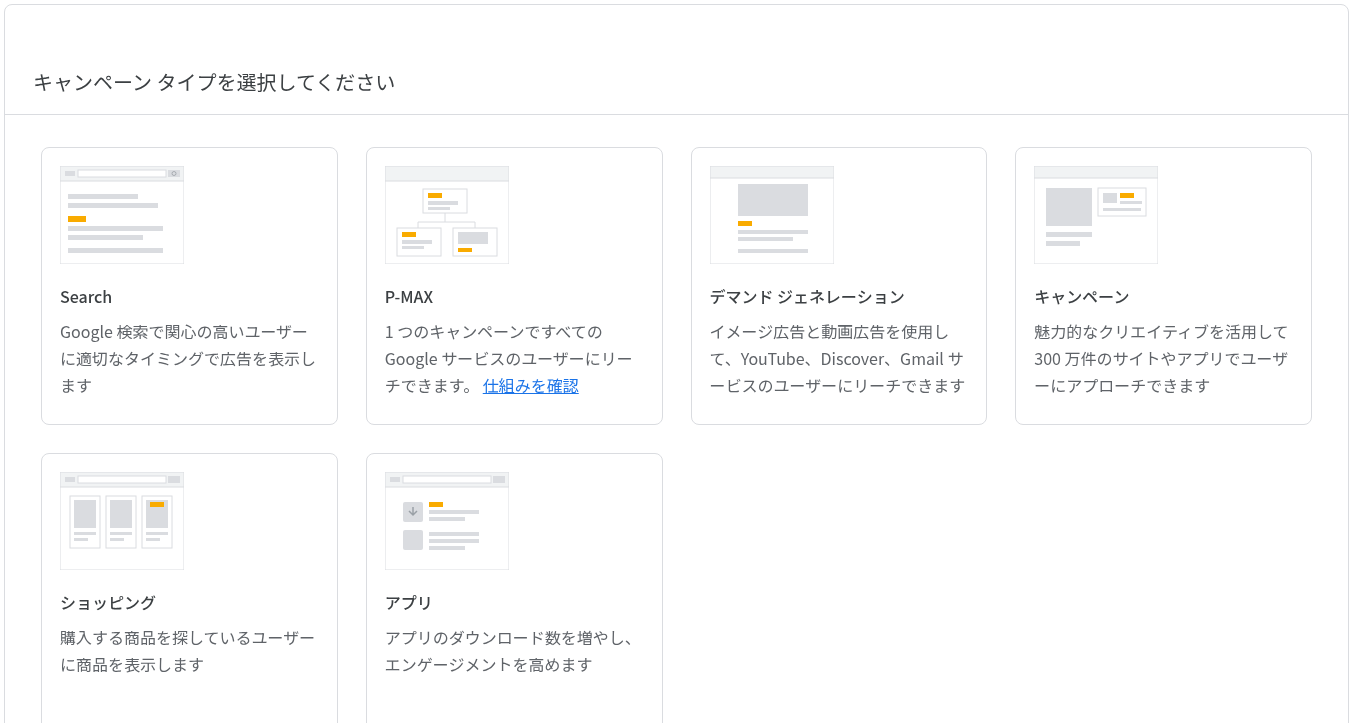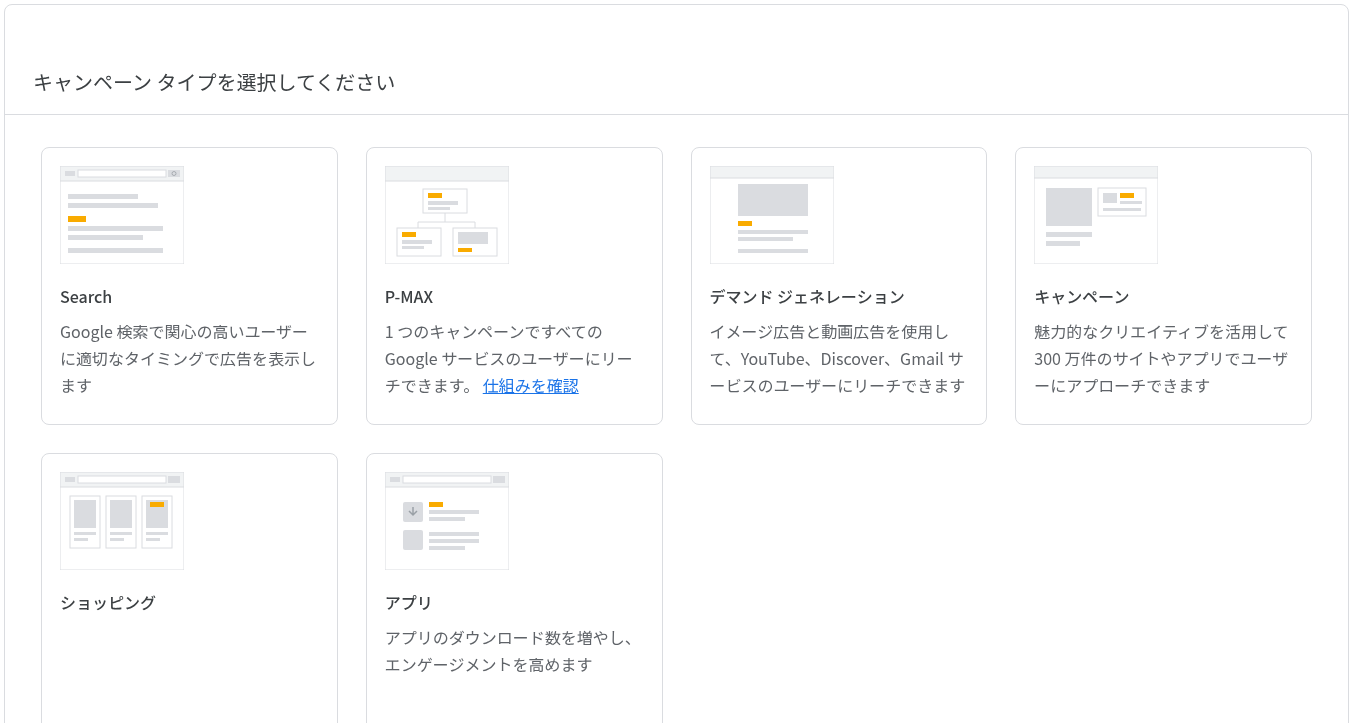--- a/index.html
+++ b/index.html
@@ -180,20 +180,21 @@
           <rect x="50" y="60" width="22" height="3" fill="#dadce0"></rect>
           <rect x="50" y="66" width="14" height="3" fill="#dadce0"></rect>
           <rect x="82" y="24" width="30" height="52" fill="#fff" stroke="#dadce0"></rect>
           <rect x="86" y="28" width="22" height="28" fill="#dadce0"></rect>
           <rect x="90" y="30" width="14" height="5" fill="#f9ab00"></rect>
           <rect x="86" y="60" width="22" height="3" fill="#dadce0"></rect>
           <rect x="86" y="66" width="14" height="3" fill="#dadce0"></rect>
         </svg>
       </div>
       <div class="card-title">ショッピング</div>
+      <div class="card-desc">購入する商品を探しているユーザーに商品を表示します</div>
     </div>
 
 
     <div class="card">
       <div class="card-thumb">
         <svg width="124" height="98" viewBox="0 0 124 98">
           <rect x="0" y="0" width="124" height="98" fill="#fff" stroke="#dadce0"></rect>
           <rect x="0" y="0" width="124" height="15" fill="#f1f3f4" stroke="#dadce0"></rect>
           <rect x="5" y="5" width="10" height="5" fill="#dadce0"></rect>
           <rect x="18" y="4" width="88" height="7" fill="#fff" stroke="#dadce0"></rect>

